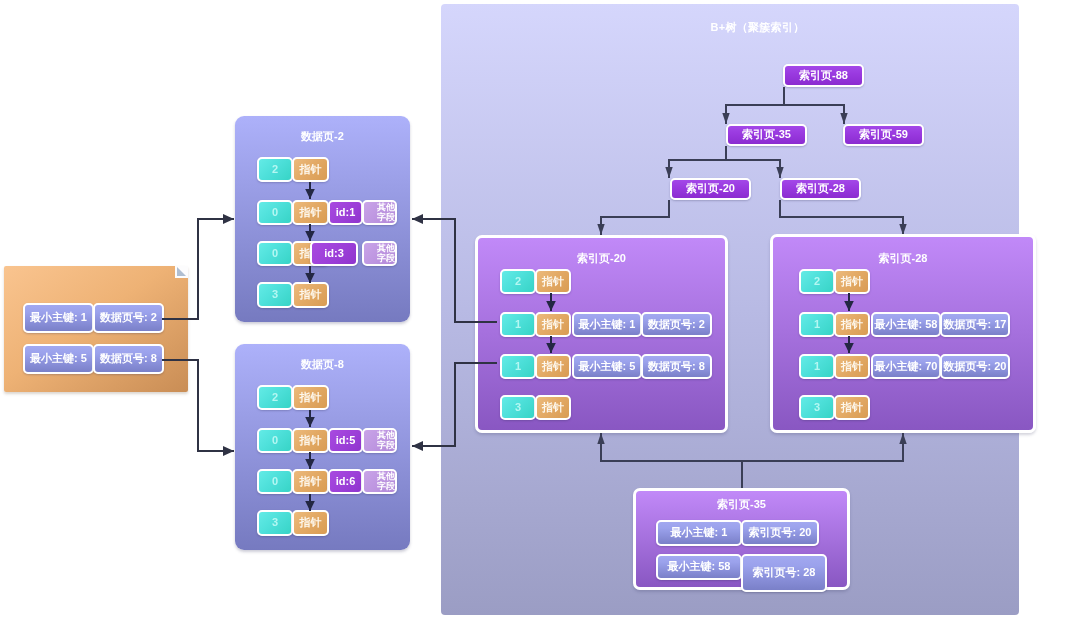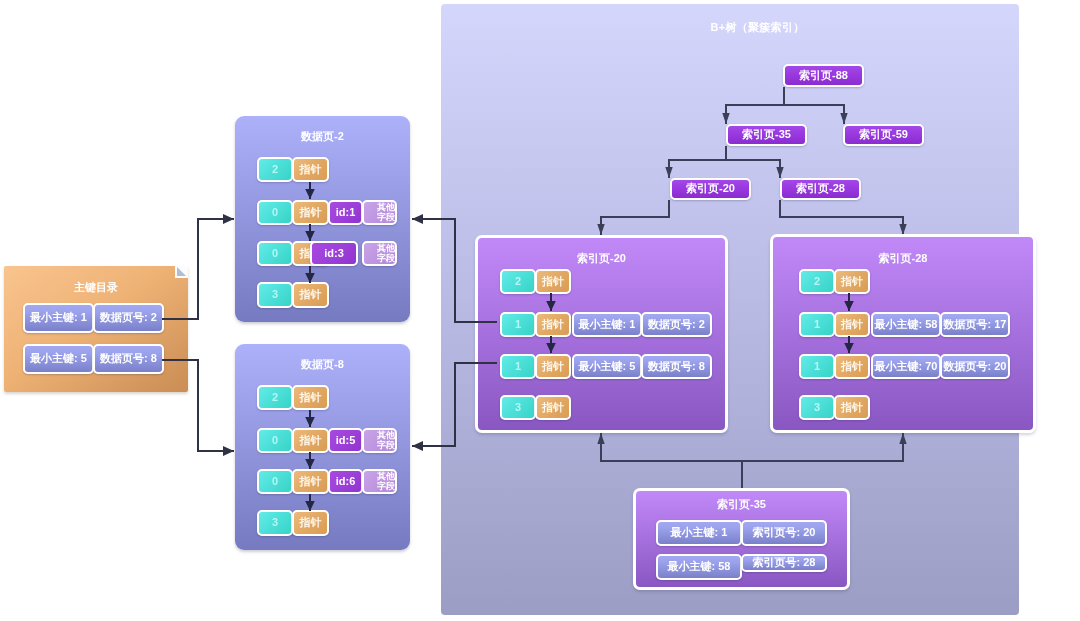--- a/index.html
+++ b/index.html
@@ -54,21 +54,20 @@
 <body>
 
 <div id="stage">
 
   <div id="treePanel" class="abs">
     <div id="treeTitle" class="abs">B+树（聚簇索引）</div>
   </div>
 
   <div id="pkCard" class="abs">
     <div id="pkFold" class="abs"></div>
-    <div id="pkTitle" class="abs">主键目录</div>
     <div class="cell c-blue" style="left:19px;top:37px;width:71px;height:30px">最小主键: 1</div>
     <div class="cell c-blue" style="left:89px;top:37px;width:71px;height:30px">数据页号: 2</div>
     <div class="cell c-blue" style="left:19px;top:78px;width:71px;height:30px">最小主键: 5</div>
     <div class="cell c-blue" style="left:89px;top:78px;width:71px;height:30px">数据页号: 8</div>
   </div>
 
   <div class="dpPanel abs" id="dp2" style="left:235px;top:116px;width:175px;height:206px">
     <div class="dpTitle" style="top:13px">数据页-2</div>
     <div class="cell c-cyan" style="left:22px;top:41px;width:36px;height:25px">2</div>
     <div class="cell c-orange" style="left:57px;top:41px;width:37px;height:25px">指针</div>
@@ -214,18 +213,18 @@
       <path d="M551,293 L551,311" marker-end="url(#ahd)"></path>
       <path d="M551,336 L551,353" marker-end="url(#ahd)"></path>
       <path d="M849,293 L849,311" marker-end="url(#ahd)"></path>
       <path d="M849,336 L849,353" marker-end="url(#ahd)"></path>
     </g>
   </svg>
 
   <div class="ipPanel abs" id="ip35" style="left:633px;top:488px;width:217px;height:102px">
     <div class="ipTitle" style="top:6px">索引页-35</div>
     <div class="cell c-blue" style="left:20px;top:29px;width:86px;height:26px">最小主键: 1</div>
-    <div class="cell c-blue" style="left:105px;top:29px;width:86px;height:26px">索引页号: 20</div>
+    <div class="cell c-blue" style="left:105px;top:29px;width:78px;height:26px">索引页号: 20</div>
     <div class="cell c-blue" style="left:20px;top:63px;width:86px;height:26px">最小主键: 58</div>
-    <div class="cell c-blue" style="left:105px;top:63px;width:86px;height:18px">索引页号: 28</div>
+    <div class="cell c-blue" style="left:105px;top:63px;width:86px;height:38px">索引页号: 28</div>
   </div>
 
 </div>
 
 </body></html>

